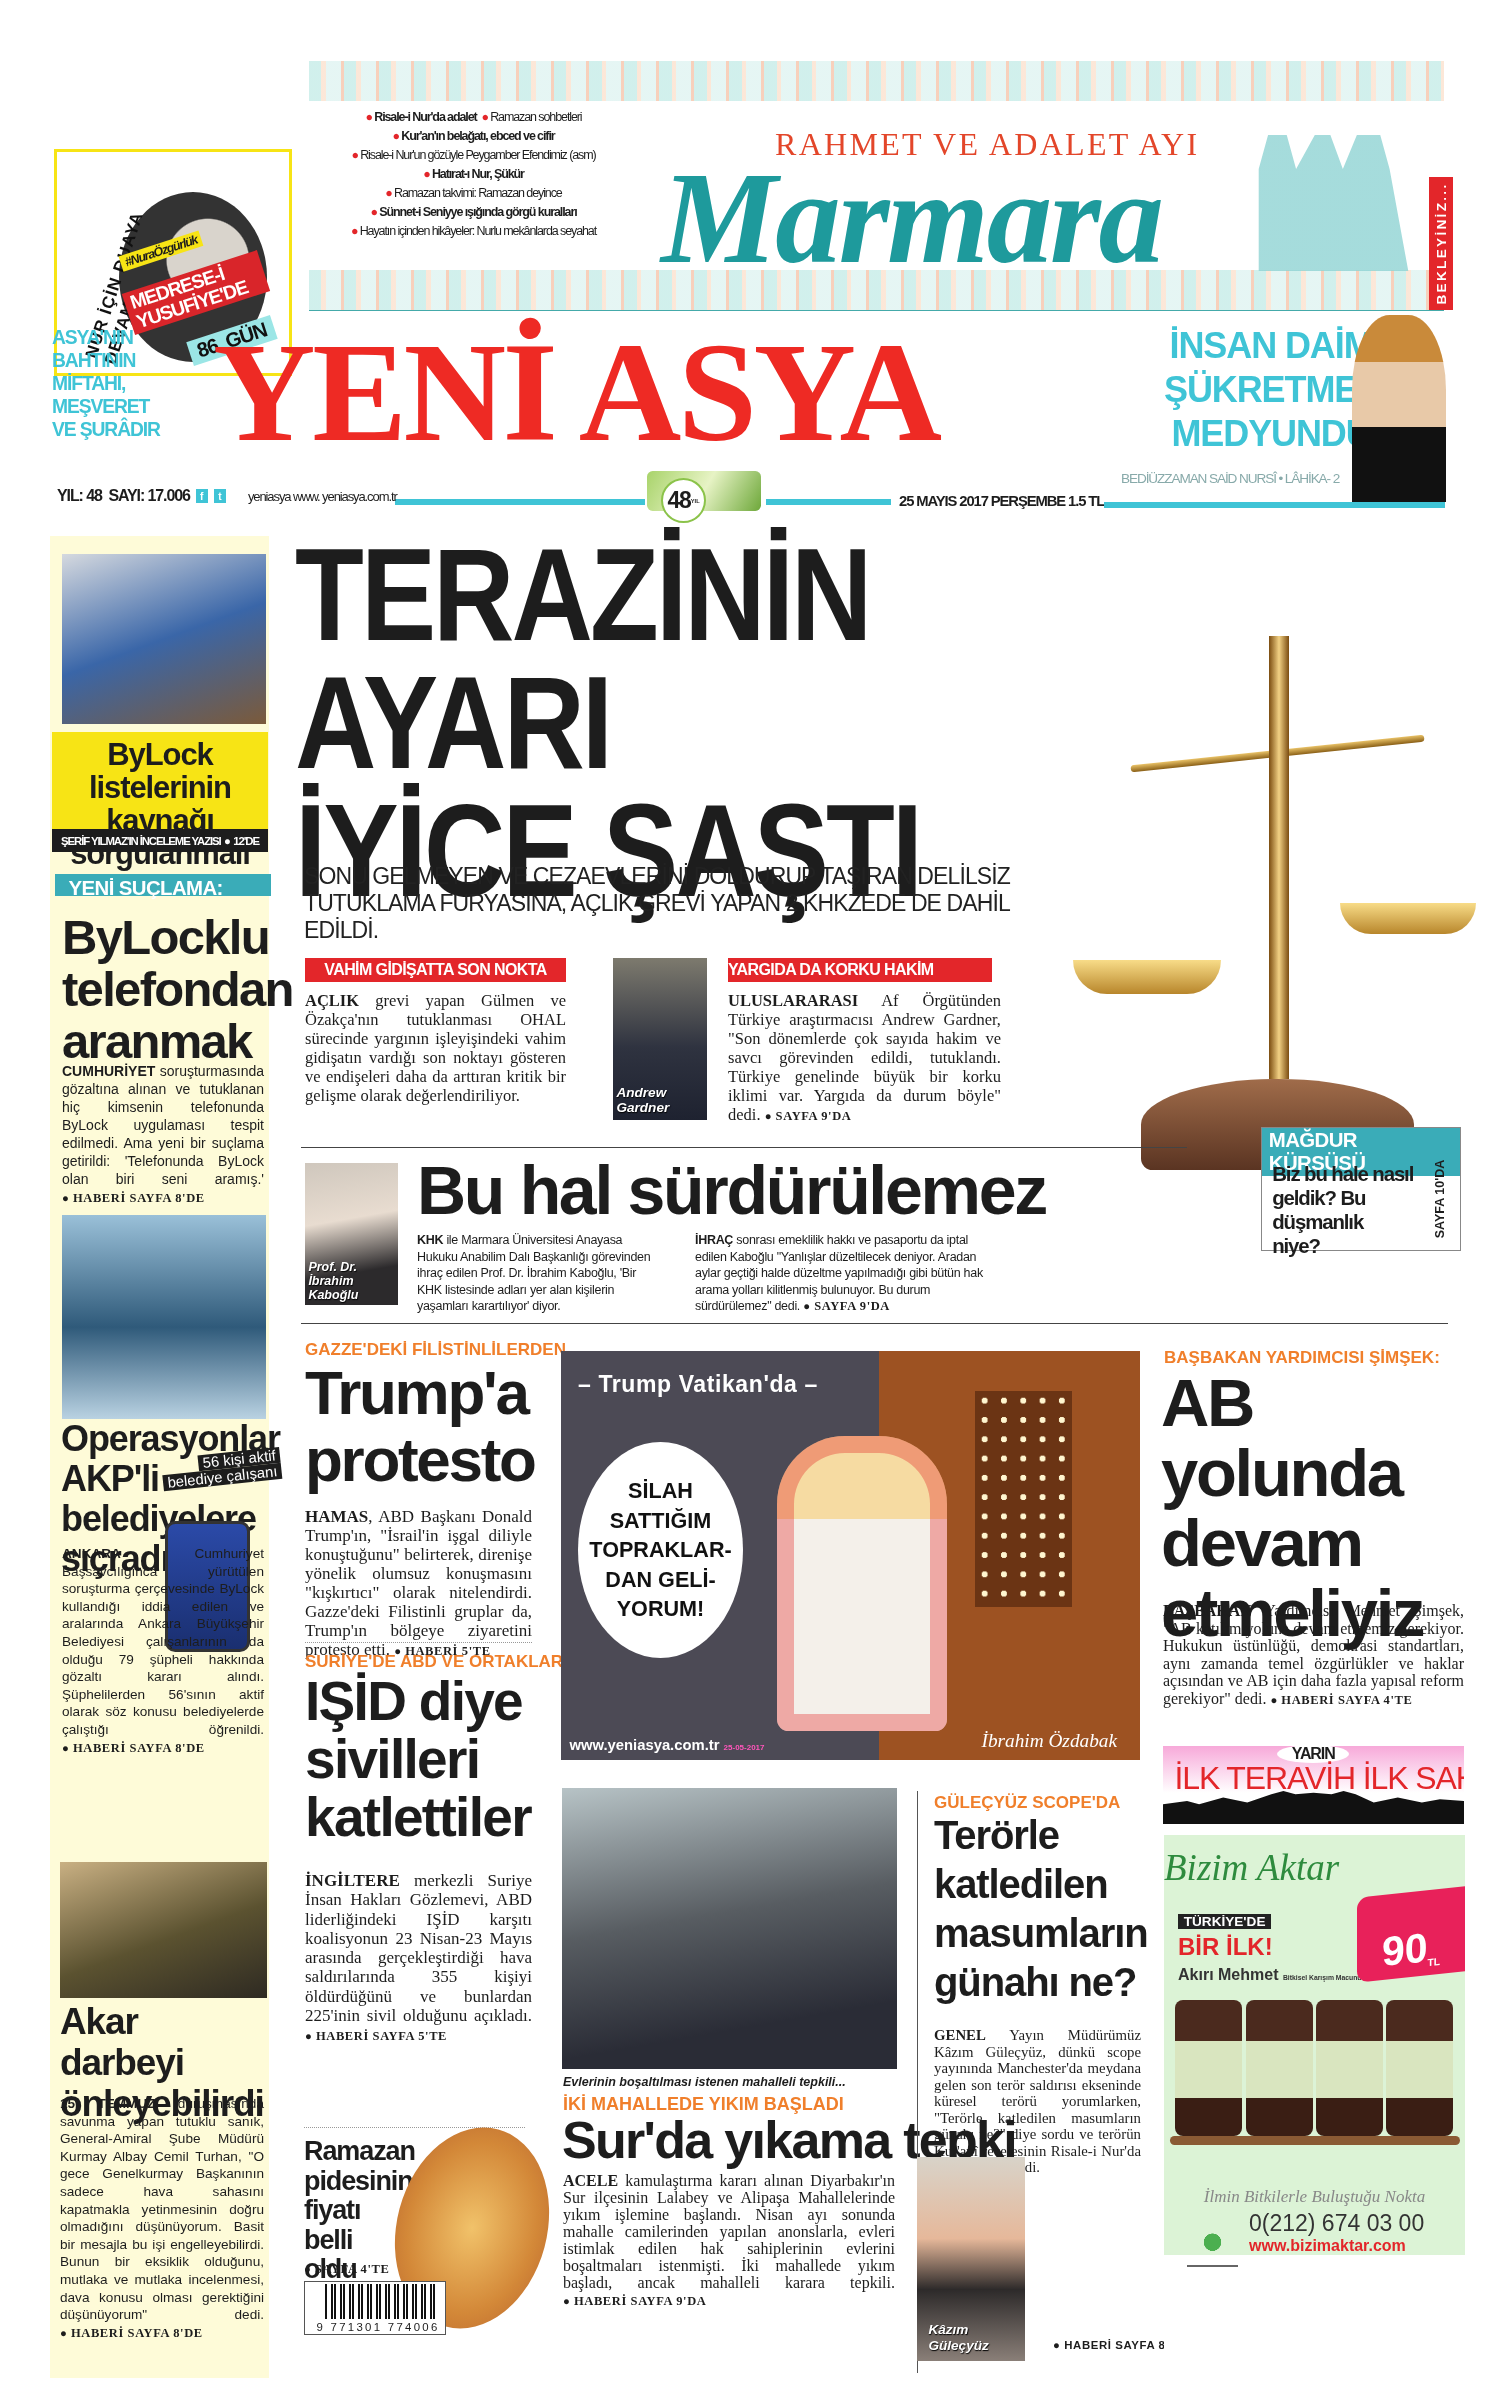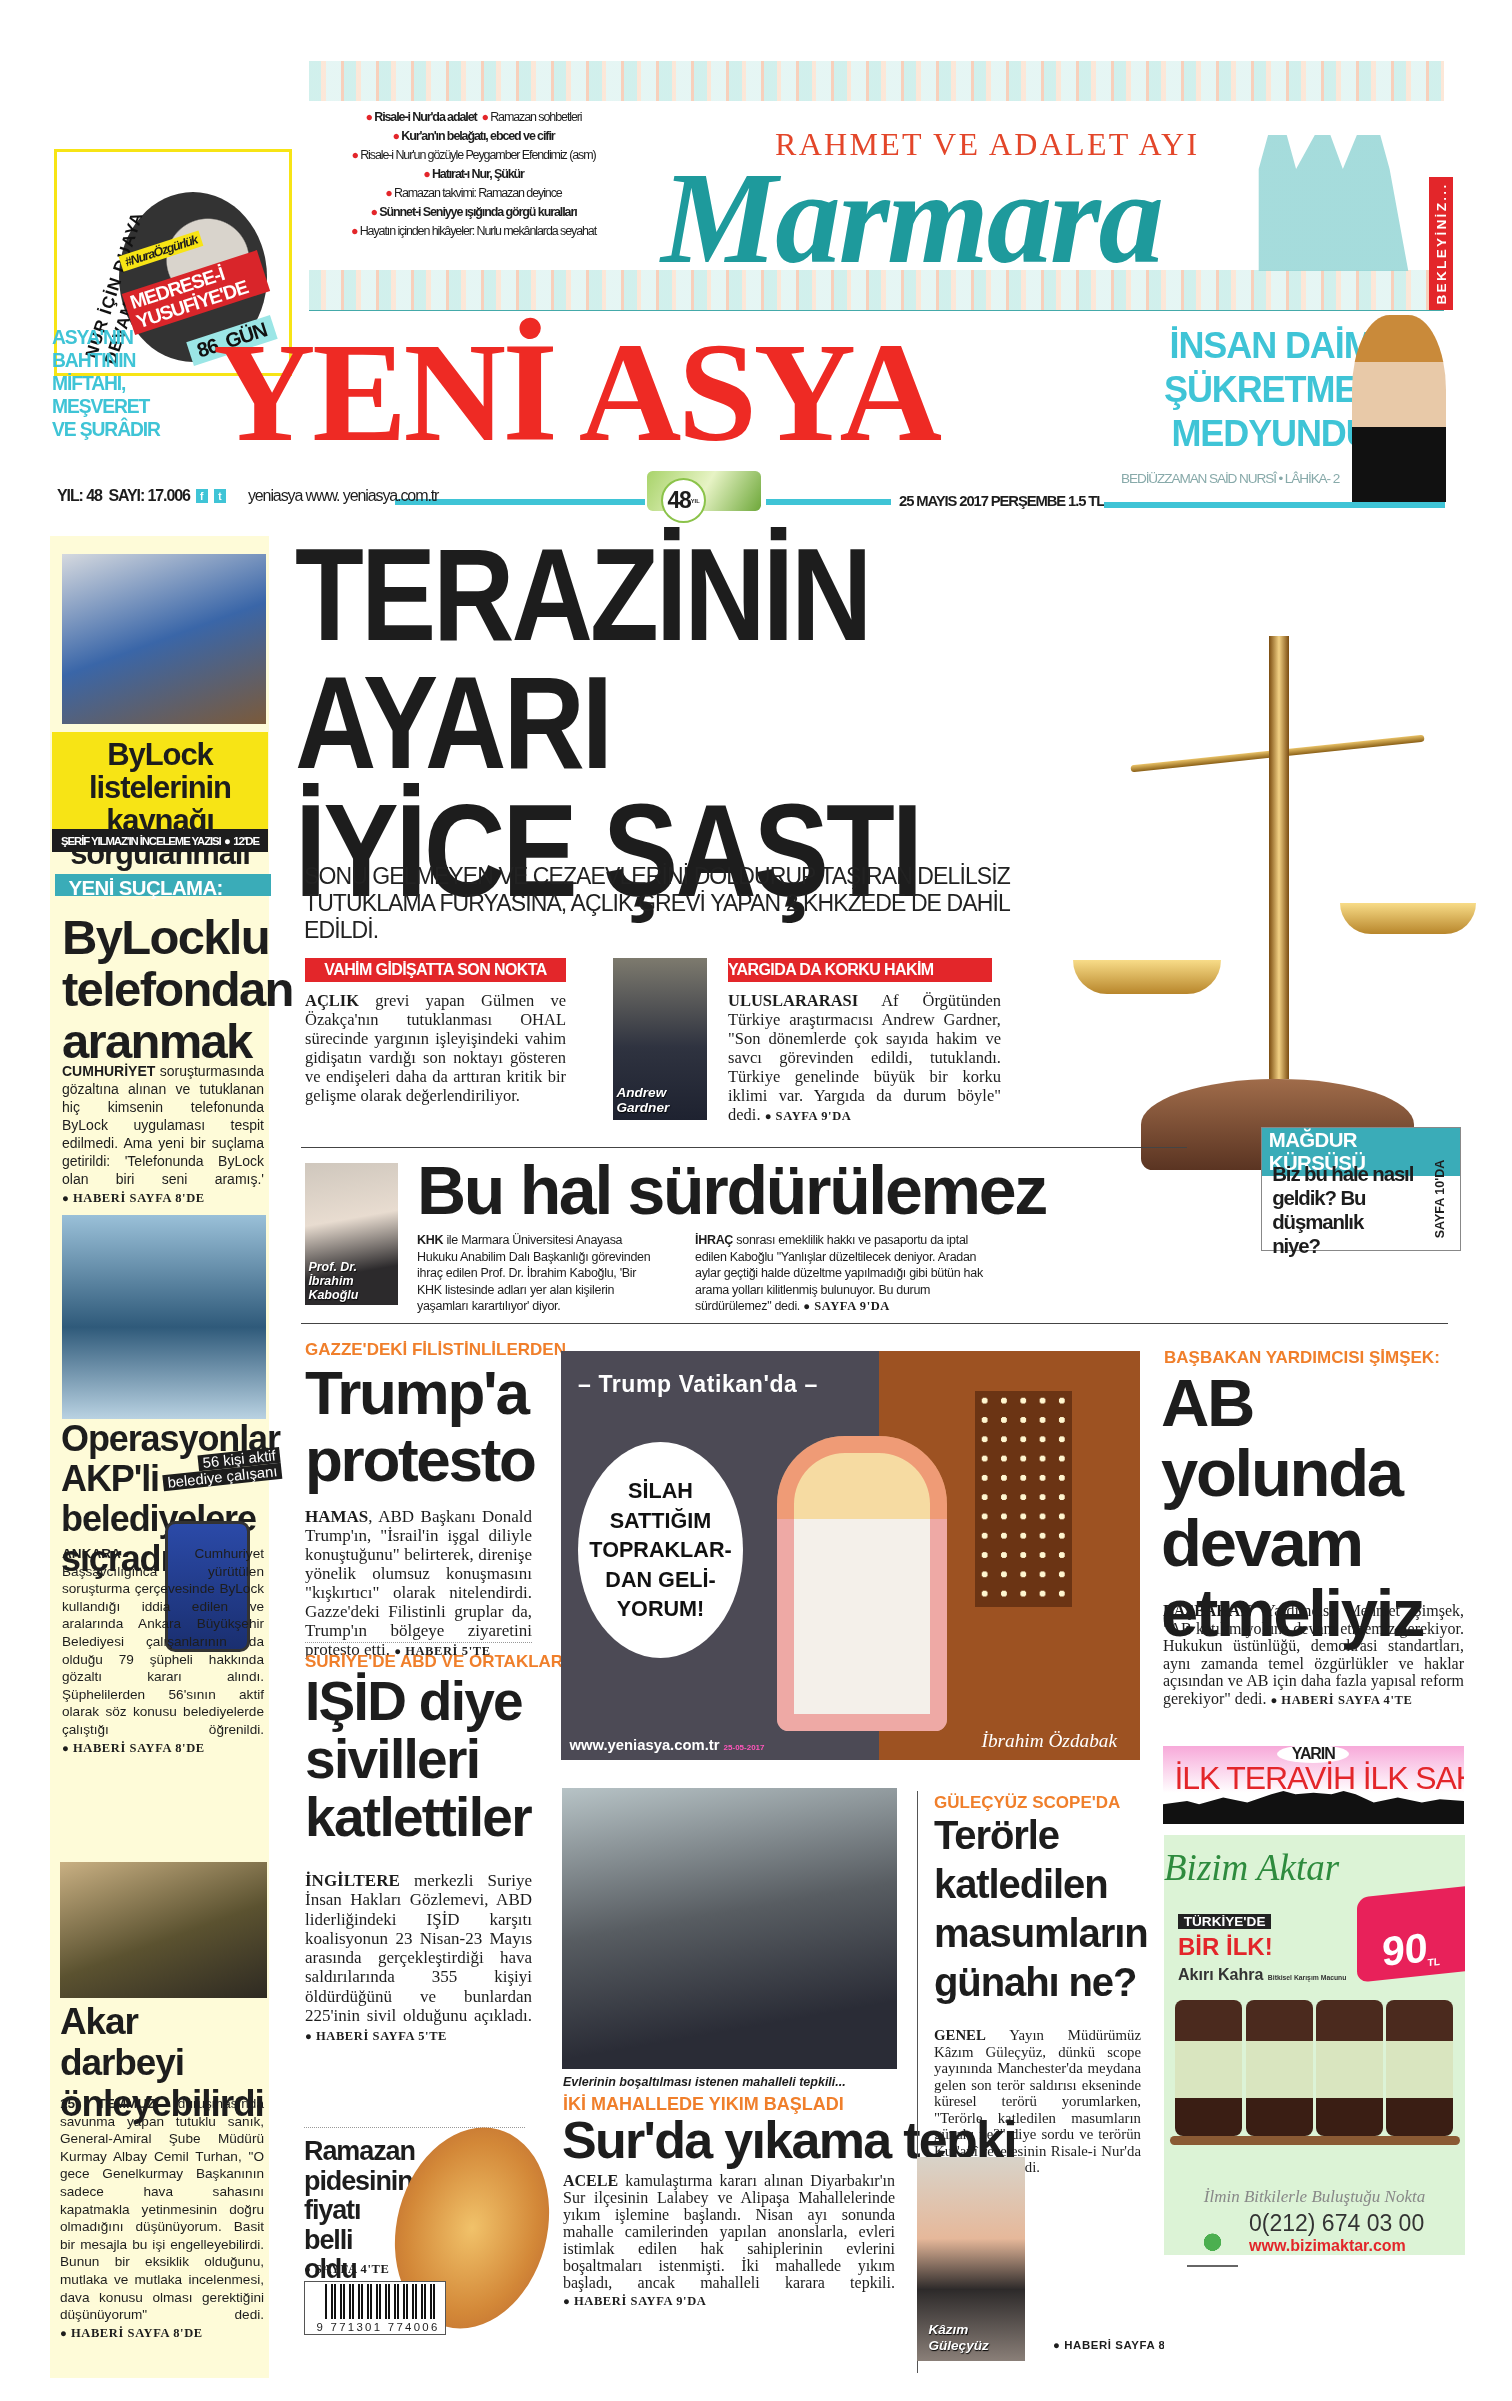--- a/index.html
+++ b/index.html
@@ -65,21 +65,21 @@
 <div class="abs" style="left:661px;top:478px;width:45px;height:45px;border:2.3px solid #8bc34a;border-radius:50%;background:#fff;display:flex;align-items:center;justify-content:center">
   <span class="cond" style="font-size:23px;font-weight:bold">48</span>
     <span style="font-size:5.7px;font-weight:bold">YIL</span>
 </div>
 <div class="abs" style="left:395px;top:499px;width:250px;height:5.7px;background:#3fc4d6"></div>
 <div class="abs" style="left:766px;top:499px;width:125px;height:5.7px;background:#3fc4d6"></div>
 <div class="abs" style="left:57px;top:487px;display:flex;align-items:center;gap:5.7px">
   <span class="cond" style="font-size:16px;font-weight:bold;white-space:pre">YIL: 48  SAYI: 17.006</span>
   <span style="background:#3fc4d6;color:#fff;font-weight:bold;font-size:10.2px;width:12.5px;height:13.6px;display:inline-flex;align-items:center;justify-content:center">f</span>
   <span style="background:#3fc4d6;color:#fff;font-weight:bold;font-size:10.2px;width:12.5px;height:13.6px;display:inline-flex;align-items:center;justify-content:center">t</span>
-  <span class="cond" style="font-size:16px;margin-left:16px">yeniasya www. yeniasya.com.tr</span>
+  <span class="cond" style="font-size:13px;margin-left:16px">yeniasya www. yeniasya.com.tr</span>
 </div>
 <div class="abs cond" style="left:899px;top:493px;font-size:14.8px;font-weight:bold;white-space:nowrap">25 MAYIS 2017 PERŞEMBE 1.5 TL</div>
 <div class="abs cond teal" style="left:1164px;top:324px;font-size:36px;line-height:44px;font-weight:bold;text-align:center">
   <div>İNSAN DAİMA</div>
   <div>ŞÜKRETMEYE</div>
   <div>MEDYUNDUR</div>
 </div>
 <div class="abs cond" style="left:1121px;top:471px;font-size:13.6px;color:#8aa;white-space:nowrap">BEDİÜZZAMAN SAİD NURSÎ  • LÂHİKA- 2</div>
 <div class="abs" style="left:1352px;top:315px;width:94px;height:187px;background:linear-gradient(180deg,#c98a3a 0 25%,#e8c9a8 25% 60%,#111 60% 100%);border-radius:40% 40% 0 0"></div>
 <div class="abs" style="left:1104px;top:502px;width:341px;height:5.7px;background:#3fc4d6"></div>
@@ -235,21 +235,21 @@
   <div class="abs cond" style="left:114px;top:-1.1px;background:#fff;border-radius:50%;padding:0 14.8px;font-size:16px;font-weight:bold">YARIN</div>
   <div class="abs cond" style="left:11.4px;top:14px;width:284px;text-align:center;color:#e3262a;font-size:32px;white-space:nowrap">İLK TERAVİH İLK SAHUR</div>
   <div class="abs" style="left:0;bottom:0;width:100%;height:33px;background:#111;clip-path:polygon(0 40%,8% 30%,12% 40%,20% 20%,28% 35%,36% 10%,40% 0,44% 10%,50% 5%,56% 10%,60% 0,64% 10%,70% 35%,78% 20%,86% 35%,92% 25%,100% 30%,100% 100%,0 100%)"></div>
 </div>
 
 <div class="abs" style="left:1164px;top:1835px;width:301px;height:525px;background:linear-gradient(180deg,#dcf3d6 0 80%,#fff 80%)">
   <div class="abs serif" style="left:0;top:11.4px;width:100%;font-size:37px;font-style:italic;font-weight:normal;color:#2e8b3e">Bizim Aktar</div>
   <div class="abs" style="left:14px;top:79px;background:#222;color:#fff;font-weight:bold;font-size:13.6px;padding:0 5.7px">TÜRKİYE'DE</div>
   <div class="abs" style="left:14px;top:98px;color:#e3262a;font-weight:bold;font-size:24px">BİR İLK!</div>
   <div class="abs" style="left:14px;top:131px;font-size:16px;font-weight:bold;color:#333;white-space:nowrap">
-    <span>Akırı Kahra</span> <span style="font-size:6.8px">Bitkisel Karışım Macunu</span>
+    <span>Akırı Mehmet</span> <span style="font-size:6.8px">Bitkisel Karışım Macunu</span>
   </div>
   <div class="abs" style="left:193px;top:57px;width:108px;height:85px;background:#e8215a;border-radius:11.4px 0 0 11.4px;color:#fff;display:flex;align-items:flex-end;justify-content:center;padding-bottom:6.8px;transform:skewY(-6deg)">
     <span style="font-size:41px;font-weight:bold;line-height:1">90</span>
       <span style="font-size:10.2px;font-weight:bold">TL</span>
   </div>
   <div class="abs" style="left:11.4px;top:165px;width:278px;height:136px;display:flex;gap:3.4px">
     <div style="flex:1;background:linear-gradient(180deg,#4b2a1e 0 30%,#d9e5bf 30% 72%,#3a1e14 72%);border-radius:8px"></div>
     <div style="flex:1;background:linear-gradient(180deg,#4b2a1e 0 30%,#d9e5bf 30% 72%,#3a1e14 72%);border-radius:8px"></div>
     <div style="flex:1;background:linear-gradient(180deg,#4b2a1e 0 30%,#d9e5bf 30% 72%,#3a1e14 72%);border-radius:8px"></div>
     <div style="flex:1;background:linear-gradient(180deg,#4b2a1e 0 30%,#d9e5bf 30% 72%,#3a1e14 72%);border-radius:8px"></div>

